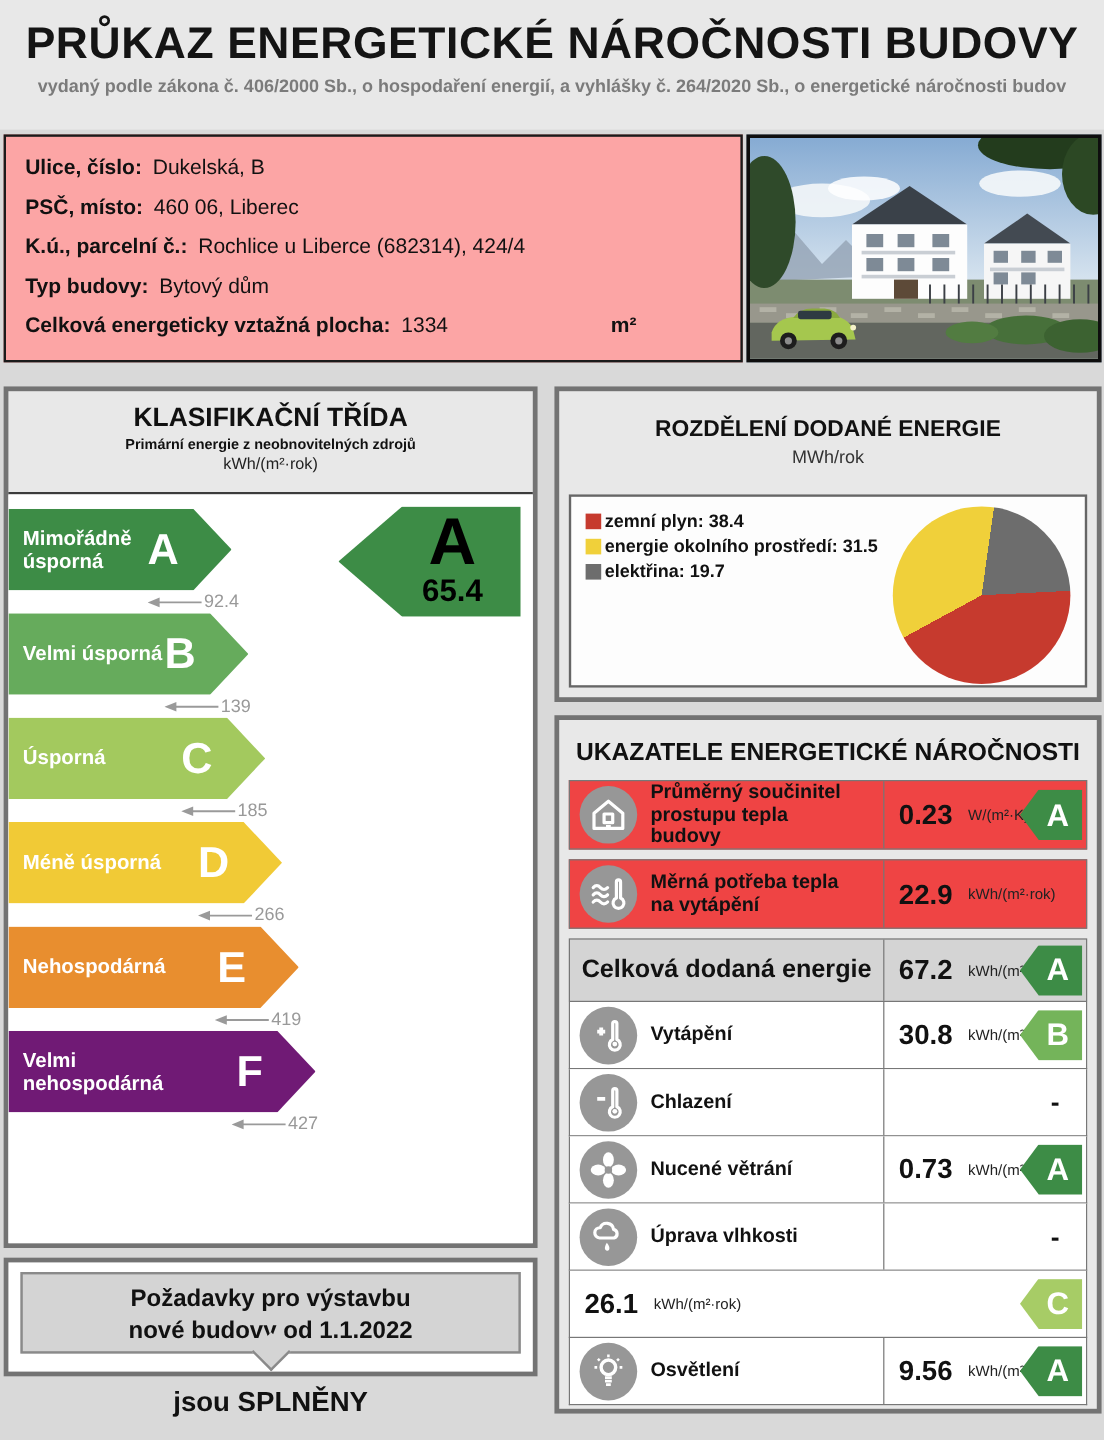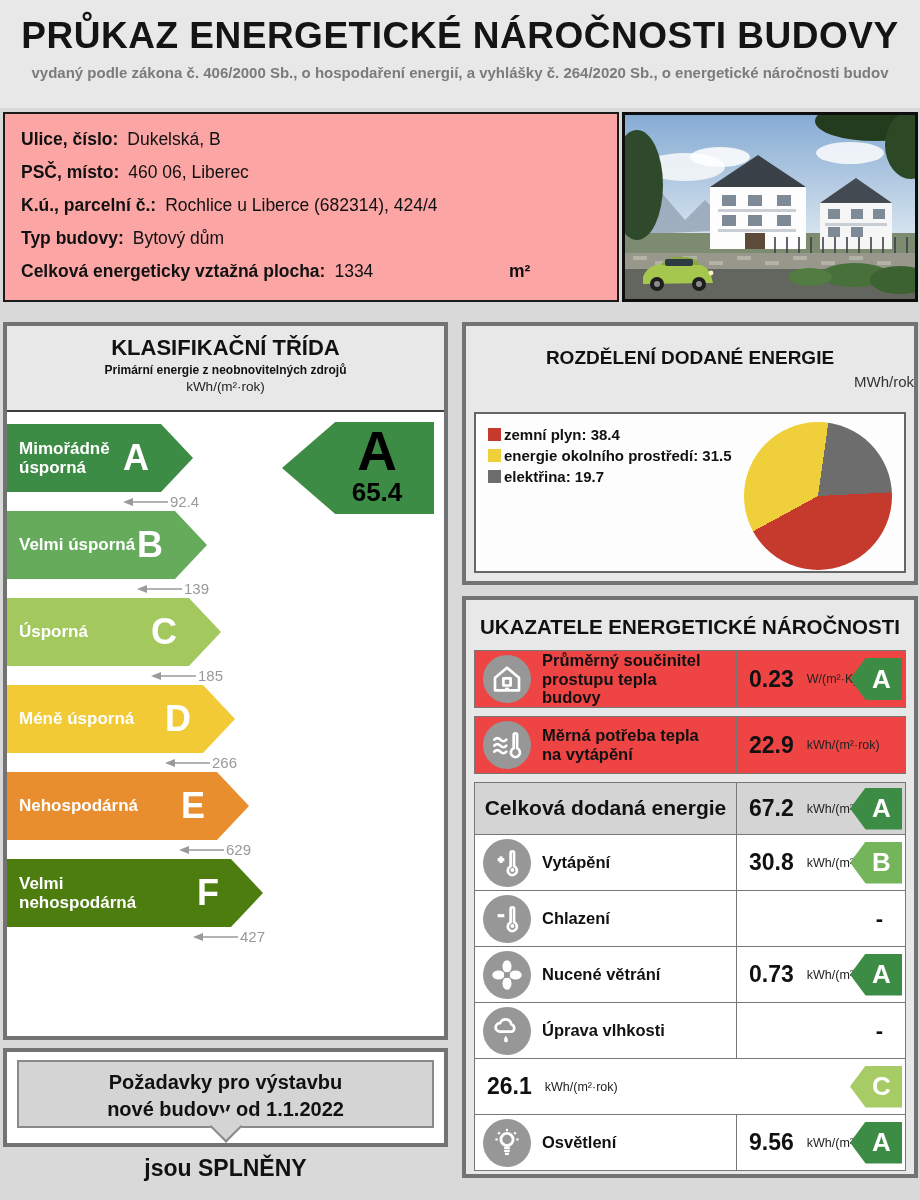--- a/index.html
+++ b/index.html
@@ -44,21 +44,21 @@
   
   .req-panel{left:3px;top:1048px;width:445px;height:99px;background:#fff;}
   .req-box{position:relative;margin:8px 10px 0;background:#d4d4d4;border:2px solid #8a8a8a;height:68px;
     box-sizing:border-box;text-align:center;font-weight:bold;font-size:20px;line-height:1.35;padding-top:7px;}
   .req-notch{position:absolute;left:50%;bottom:-12px;width:21px;height:21px;background:#d4d4d4;
     transform:translateX(-50%) rotate(45deg);border-right:2px solid #8a8a8a;border-bottom:2px solid #8a8a8a;}
   .req-result{text-align:center;font-size:23px;font-weight:800;margin-top:27px;}
   
   .dist-panel{left:462px;top:322px;width:456px;height:263px;}
   .dist-title{text-align:center;font-size:19px;font-weight:800;margin-top:21px;}
-  .dist-unit{text-align:right;font-size:15px;color:#333;margin-top:4px;}
+  .dist-unit{text-align:center;font-size:15px;color:#333;margin-top:4px;}
   .dist-box{position:absolute;left:8px;right:8px;top:86px;bottom:8px;background:#fdfdfd;border:2px solid #666;}
   .legend{position:absolute;left:12px;top:12px;}
   .legend-item{display:flex;align-items:center;font-size:15px;font-weight:bold;margin-bottom:4px;}
   .legend-swatch{width:13px;height:13px;display:inline-block;margin-right:3px;}
   .pie{position:absolute;right:12px;top:8px;width:148px;height:148px;border-radius:50%;}
   
   .ind-panel{left:462px;top:596px;width:456px;height:582px;padding:0 8px;}
   .ind-title{text-align:center;font-size:20.5px;font-weight:800;margin:15px 0 11px;}
   .ind-row{display:flex;align-items:stretch;background:#fff;border:1px solid #777;height:55px;box-sizing:content-box;}
   .ind-row + .ind-row{border-top:none;}
@@ -243,25 +243,25 @@
         <div class="class-row">
           <div class="class-arrow" style="width:242px;background:#e88e2f">
             <span class="class-label">Nehospodárná</span>
             <span class="class-letter">E</span>
           </div>
           <div class="class-tick" style="margin-left:172px">
             <svg width="46" height="12" viewBox="0 0 46 12">
               <line x1="9" y1="6" x2="45" y2="6" stroke="#9a9a9a" stroke-width="1.6"></line>
               <polygon points="0,6 10,2 10,10" fill="#9a9a9a"></polygon>
             </svg>
-            <span>629</span>
-          </div>
-        </div>
-        <div class="class-row">
-          <div class="class-arrow" style="width:256px;background:#4d7c0f">
+            <span>419</span>
+          </div>
+        </div>
+        <div class="class-row">
+          <div class="class-arrow" style="width:256px;background:#701a75">
             <span class="class-label">Velmi nehospodárná</span>
             <span class="class-letter">F</span>
           </div>
           <div class="class-tick" style="margin-left:186px">
             <svg width="46" height="12" viewBox="0 0 46 12">
               <line x1="9" y1="6" x2="45" y2="6" stroke="#9a9a9a" stroke-width="1.6"></line>
               <polygon points="0,6 10,2 10,10" fill="#9a9a9a"></polygon>
             </svg>
             <span>427</span>
           </div>

